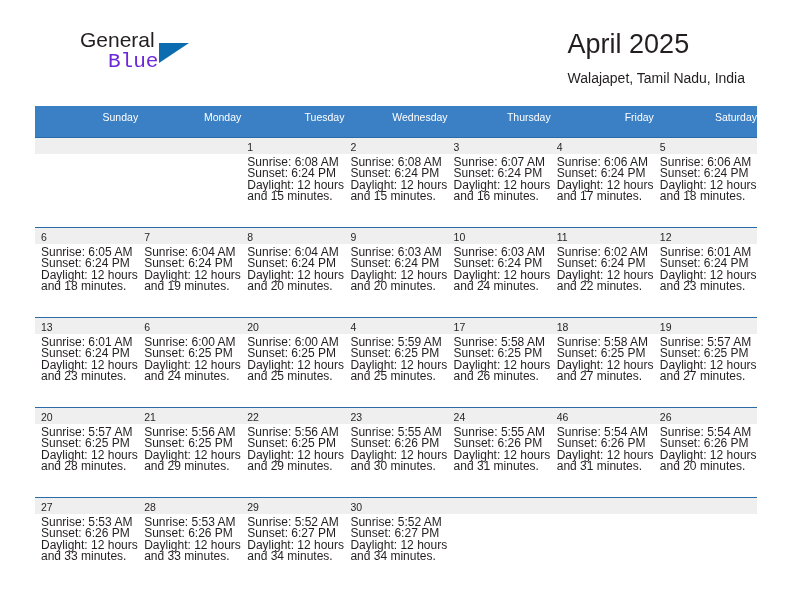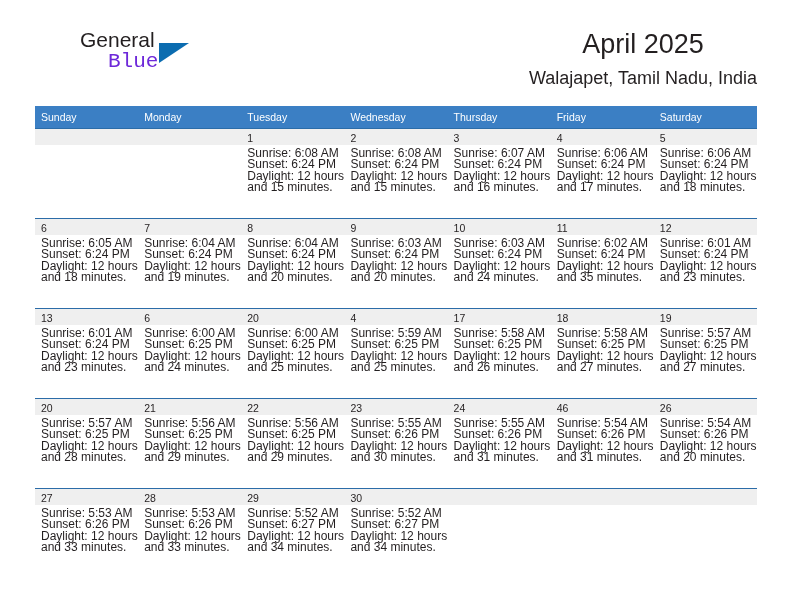--- a/index.html
+++ b/index.html
@@ -59,54 +59,54 @@
     left: 79px;
     top: 15px;
     width: 0;
     height: 0;
     border-left: 30px solid #0b6cb0;
     border-bottom: 20px solid transparent;
   }
 
   .title-block {
     position: absolute;
-    right: 0;
+    right: 12px;
     top: 0;
-    text-align: center;
+    text-align: left;
   }
   .title {
     font-size: 27px;
     color: #231f20;
     line-height: 32px;
     white-space: nowrap;
   }
   .subtitle {
-    font-size: 18px;
+    font-size: 14px;
     color: #231f20;
     line-height: 18px;
     margin-top: 9px;
     white-space: nowrap;
   }
 
   
   .calendar {
     position: absolute;
     left: 35px;
     top: 106px;
     width: 722px;
     border-collapse: collapse;
     table-layout: fixed;
   }
   .calendar th {
     background: #3b7fc4;
     color: #ffffff;
     font-size: 10.5px;
     font-weight: normal;
-    text-align: left;
-    padding: 5px 0 5px 6px;
+    text-align: right;
+    padding: 5px 0 14px 6px;
     height: 11px;
     border: none;
   }
   .calendar td {
     vertical-align: top;
     padding: 0;
     border: none;
     width: 103.14px;
   }
   .week-row > td {
@@ -306,21 +306,21 @@
               </div>
             </div>
           </td>
           <td>
             <div class="day-cell">
               <div class="day-number-band">11</div>
               <div class="day-lines">
                 <div>Sunrise: 6:02 AM</div>
                 <div>Sunset: 6:24 PM</div>
                 <div>Daylight: 12 hours</div>
-                <div>and 35 minutes.</div>
+                <div>and 22 minutes.</div>
               </div>
             </div>
           </td>
           <td>
             <div class="day-cell">
               <div class="day-number-band">12</div>
               <div class="day-lines">
                 <div>Sunrise: 6:01 AM</div>
                 <div>Sunset: 6:24 PM</div>
                 <div>Daylight: 12 hours</div>

